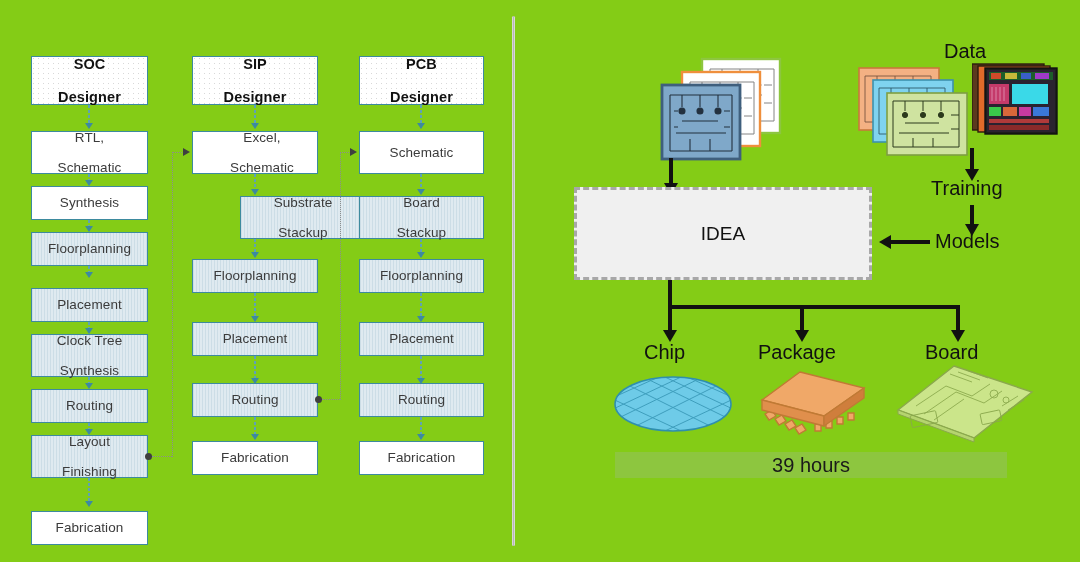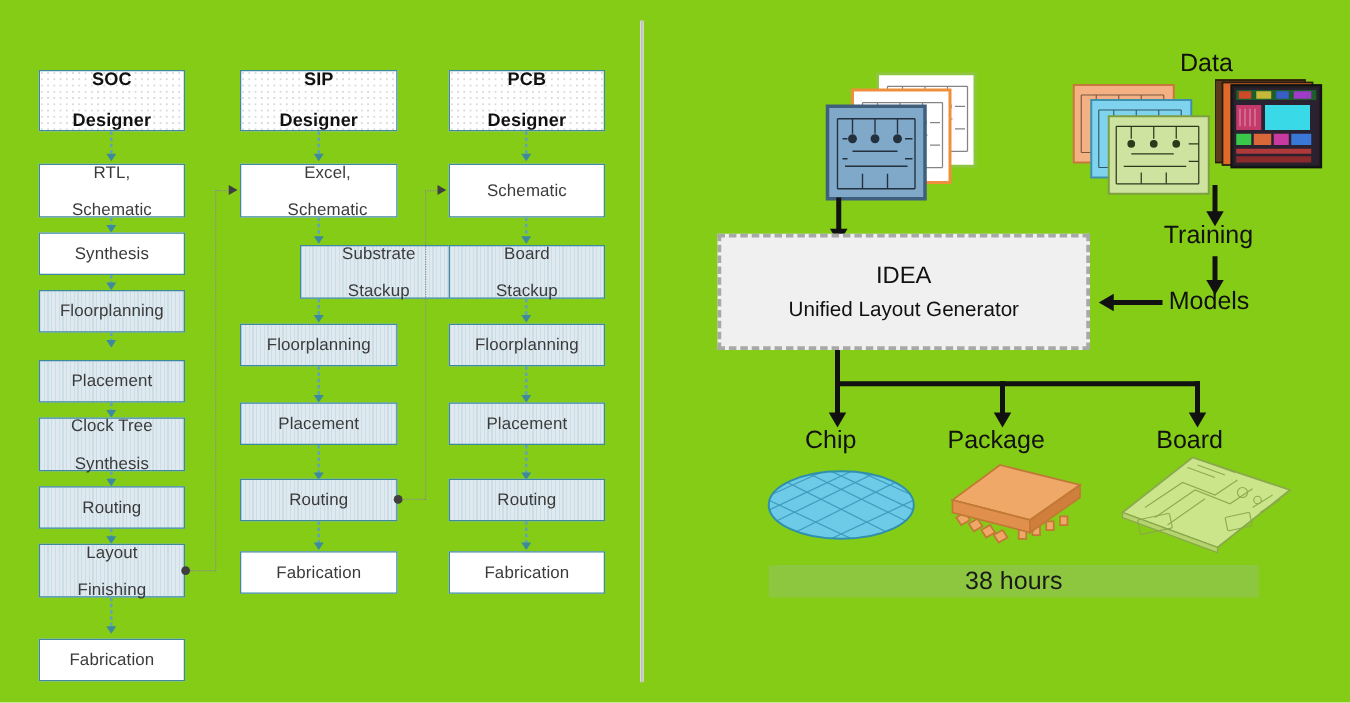--- a/index.html
+++ b/index.html
@@ -342,21 +342,20 @@
     <div class="rlabel" style="left:419px;top:177px;">Training</div>
 
     <div class="bk-v" style="left:458px;top:205px;height:20px;"></div>
 
     <div class="rlabel" style="left:423px;top:230px;">Models</div>
 
     <div class="bk-left" style="left:378px;top:240px;width:40px;"></div>
 
     <div id="idea-box" style="left:62px;top:187px;width:298px;height:93px;">
       <div id="idea-title">IDEA</div>
-      <div id="idea-sub">Unified Layout Generator</div>
     </div>
 
     <div class="bk-v noarrow" style="left:156px;top:280px;height:29px;"></div>
     <div class="bk-h" style="left:156px;top:305px;width:292px;"></div>
     <div class="bk-v" style="left:156px;top:305px;height:26px;"></div>
     <div class="bk-v" style="left:288px;top:305px;height:26px;"></div>
     <div class="bk-v" style="left:444px;top:305px;height:26px;"></div>
 
     <div class="rlabel" style="left:132px;top:341px;">Chip</div>
     <div class="rlabel" style="left:246px;top:341px;">Package</div>
@@ -411,17 +410,17 @@
           <rect x="86" y="52" transform="rotate(-12 86 52)" width="20" height="11" rx="1"></rect>
           <circle cx="100" cy="32" r="4"></circle>
             <circle cx="112" cy="38" r="3"></circle>
           <path d="M56 12 L78 20 M64 10 L86 18 M72 8 L94 16"></path>
           <path d="M108 44 L124 34 M114 48 L130 38"></path>
         </g>
       </g>
     </svg>
 
     <div id="hours-bar" style="left:103px;top:452px;width:392px;height:26px;">
-      <span>38 hours</span>
+      <span>39 hours</span>
     </div>
 
   </div>
 </div>
 
 </body></html>

